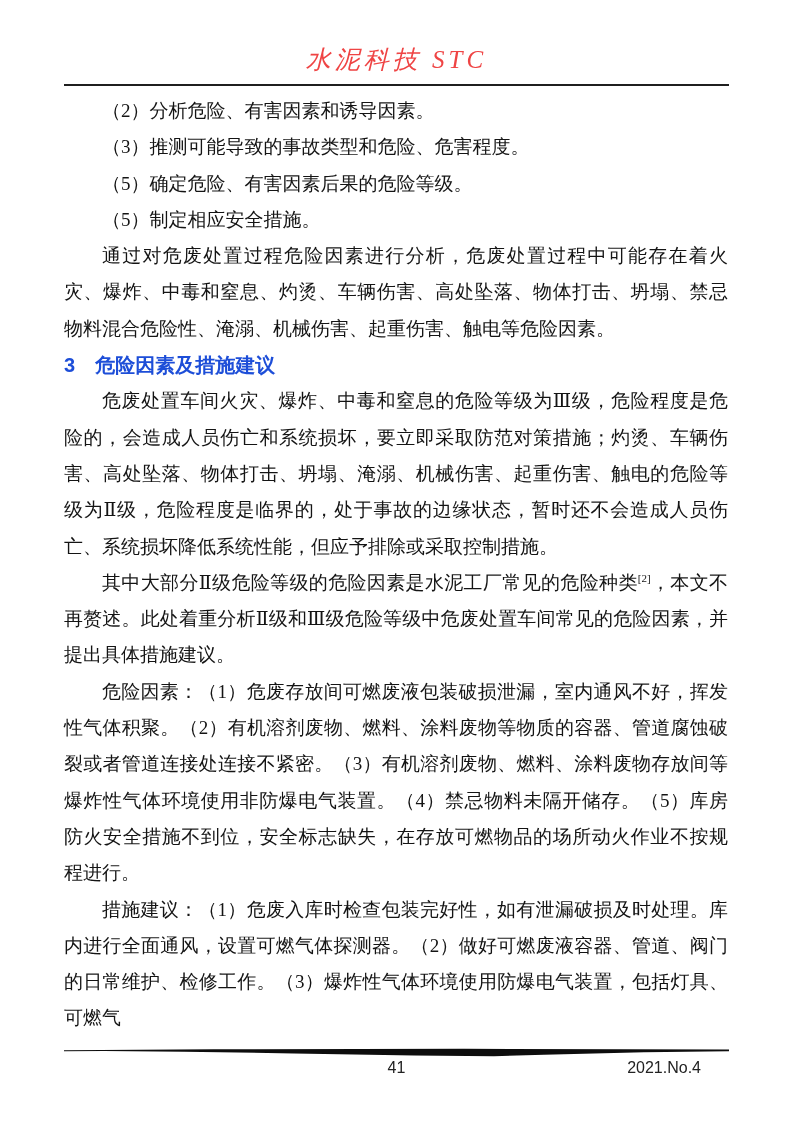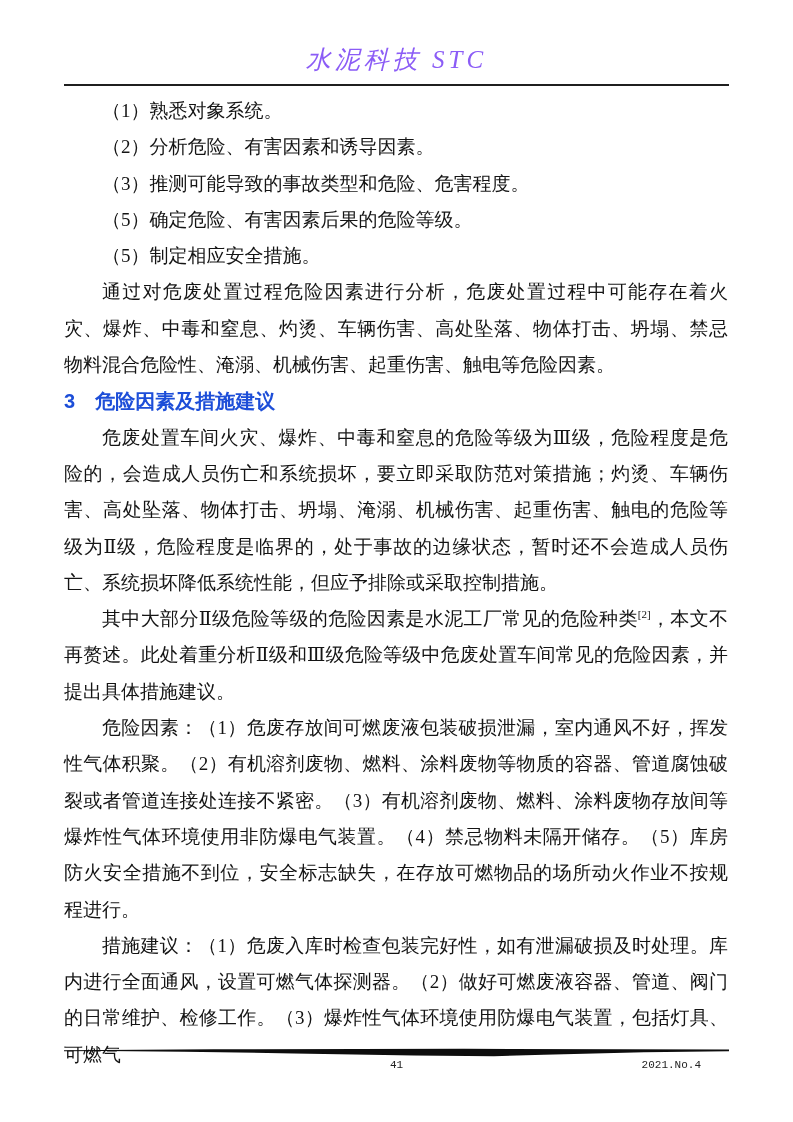--- a/index.html
+++ b/index.html
@@ -20,21 +20,21 @@
   .page-header {
     padding-top: 45px;
   }
   .journal-title {
     text-align: center;
     font-style: italic;
     font-weight: 500;
     font-size: 25px;
     line-height: 30px;
     letter-spacing: 4px;
-    color: #8b5cf6;
+    color: #ef4444;
   }
   .header-rule {
     margin: 9px 64px 0 64px;
     border: none;
     border-top: 2px solid #1f1f1f;
     height: 0;
   }
   .content {
     margin: 0 65px 0 64px;
     padding-top: 7px;
@@ -77,22 +77,22 @@
   }
   .footer-bar {
     display: block;
     margin: 0 64px;
     width: 665px;
     height: 10px;
   }
   .footer-row {
     position: relative;
     height: 18px;
-    font-family: Liberation Mono, monospace;
-    font-size: 11px;
+    font-family: Liberation Sans, sans-serif;
+    font-size: 16px;
     color: #222222;
   }
   .footer-page-number {
     position: absolute;
     left: 50%;
     transform: translateX(-50%);
     top: 1px;
   }
   .footer-issue {
     position: absolute;
@@ -105,21 +105,20 @@
 
 <div class="page">
 
   <div class="page-header">
     <div class="journal-title">水泥科技 STC</div>
     <div class="header-rule"></div>
   </div>
 
   <div class="content">
 
-    <p class="numbered-item">（1）熟悉对象系统。</p>
     <p class="numbered-item">（2）分析危险、有害因素和诱导因素。</p>
     <p class="numbered-item">（3）推测可能导致的事故类型和危险、危害程度。</p>
     <p class="numbered-item">（5）确定危险、有害因素后果的危险等级。</p>
     <p class="numbered-item">（5）制定相应安全措施。</p>
 
     <p class="para">通过对危废处置过程危险因素进行分析，危废处置过程中可能存在着火灾、爆炸、中毒和窒息、灼烫、车辆伤害、高处坠落、物体打击、坍塌、禁忌物料混合危险性、淹溺、机械伤害、起重伤害、触电等危险因素。</p>
 
     <h2 class="section-heading"><span>3</span><span class="heading-gap"></span><span>危险因素及措施建议</span></h2>
 
     <p class="para">危废处置车间火灾、爆炸、中毒和窒息的危险等级为Ⅲ级，危险程度是危险的，会造成人员伤亡和系统损坏，要立即采取防范对策措施；灼烫、车辆伤害、高处坠落、物体打击、坍塌、淹溺、机械伤害、起重伤害、触电的危险等级为Ⅱ级，危险程度是临界的，处于事故的边缘状态，暂时还不会造成人员伤亡、系统损坏降低系统性能，但应予排除或采取控制措施。</p>

